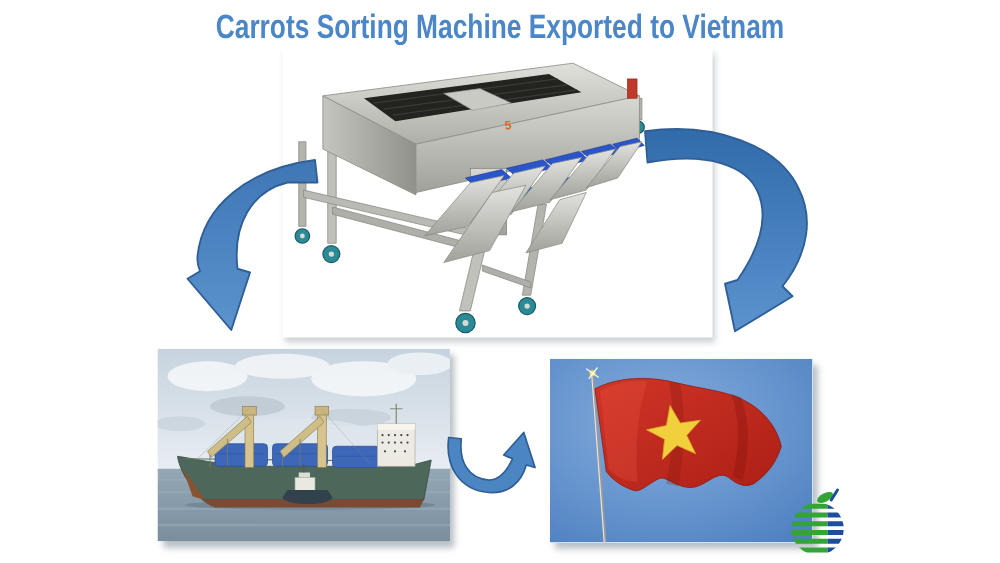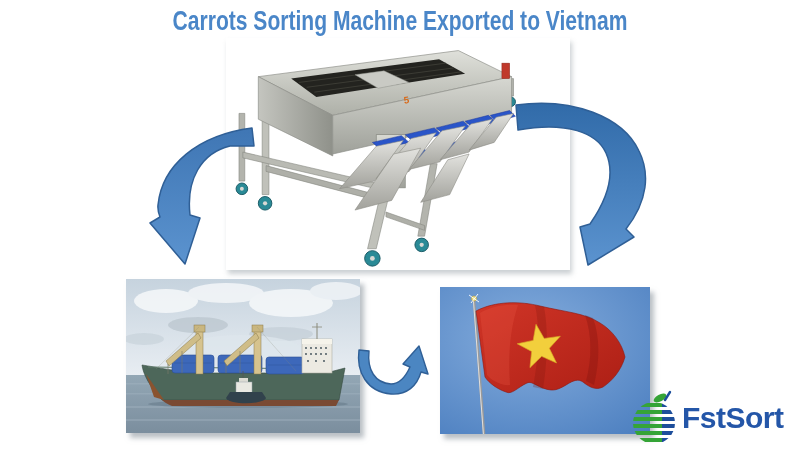--- a/index.html
+++ b/index.html
@@ -285,16 +285,15 @@
             <rect x="34" y="20" width="16" height="4"></rect>
           <rect x="34" y="27" width="16" height="4"></rect>
             <rect x="34" y="34" width="16" height="4"></rect>
           <rect x="34" y="41" width="16" height="4"></rect>
             <rect x="34" y="48" width="16" height="4"></rect>
         </g>
       </g>
       <ellipse cx="32" cy="8" rx="7" ry="3.4" transform="rotate(-28 32 8)" fill="#35a437"></ellipse>
       <path d="M37,10 L42,2" stroke="#1d4e9b" stroke-width="2.4" stroke-linecap="round"></path>
     </svg>
-    <span class="logo-text">FstSort</span>
   </div>
 
 </div>
 
 </body></html>

